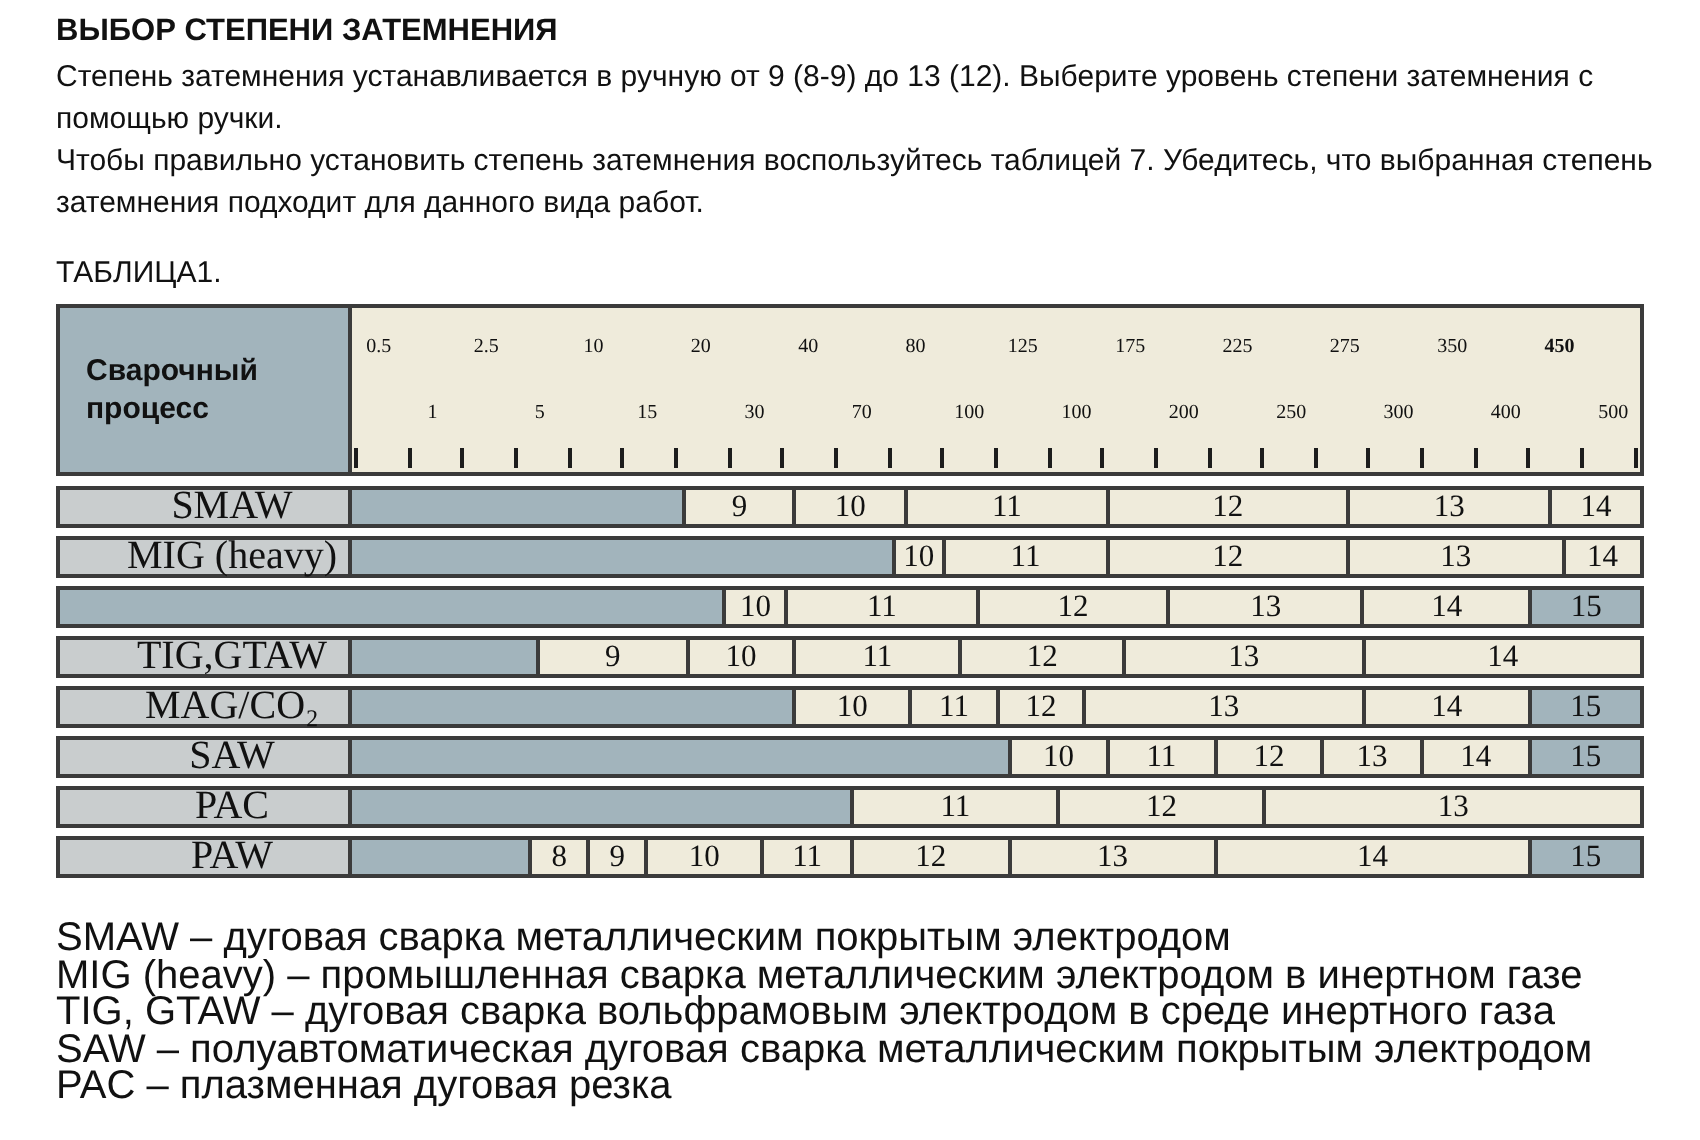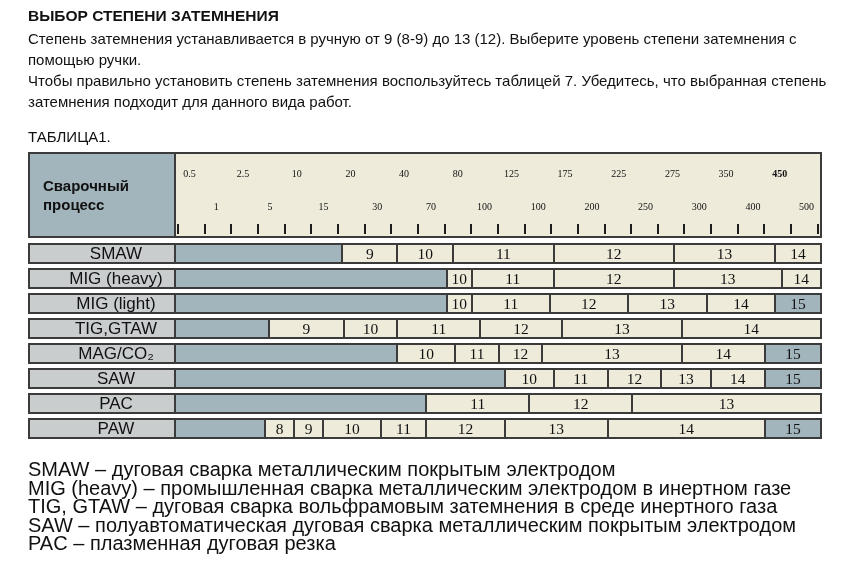--- a/index.html
+++ b/index.html
@@ -28,21 +28,21 @@
   .scale-grid{flex:1;display:grid;grid-template-columns:repeat(24,1fr);grid-template-rows:1fr 1fr;
     font-family:"Liberation Serif",serif;font-size:10px;padding-top:3px;}
   .scale-grid .num{display:flex;align-items:center;justify-content:center;}
   .ticks{height:13px;display:flex;justify-content:space-between;padding:0 1px 2px 1px;align-items:flex-end;}
   .tick{width:2px;height:10px;background:#1d1d1d;}
 
   .rows{margin-top:5px;}
   .trow{display:flex;border:2px solid var(--border);height:21px;margin-bottom:4px;background:var(--segment-bg);}
   .tlabel{width:146px;flex:0 0 146px;background:var(--row-label-bg);border-right:2px solid var(--border);
     display:flex;align-items:center;justify-content:center;
-    font-family:Liberation Sans, sans-serif;font-size:17px;padding-left:28px;}
+    font-family:Liberation Serif, serif;font-size:20px;padding-left:28px;}
   .tbar{flex:1;display:flex;}
   .seg{display:flex;align-items:center;justify-content:center;border-right:2px solid var(--border);
     font-family:"Liberation Serif",serif;font-size:15.5px;overflow:hidden;}
   .seg:last-child{border-right:none;}
   .seg.fill{background:var(--bar-fill);}
 
   .legend{margin-top:21px;}
   .legend-line{font-size:20px;line-height:18.6px;}
 </style>
 </head>
@@ -132,21 +132,20 @@
           <div class="tbar">
             <div class="seg fill" style="flex: 0 0 42.2%;"></div>
             <div class="seg" style="flex: 0 0 3.9%;">10</div>
             <div class="seg" style="flex: 0 0 12.7%;">11</div>
             <div class="seg" style="flex: 0 0 18.7%;">12</div>
             <div class="seg" style="flex: 0 0 16.7%;">13</div>
             <div class="seg" style="flex: 0 0 5.8%;">14</div>
           </div>
         </div>
         <div class="trow">
-          <div class="tlabel">MIG  (light)</div>
           <div class="tbar">
             <div class="seg fill" style="flex: 0 0 42.2%;"></div>
             <div class="seg" style="flex: 0 0 3.9%;">10</div>
             <div class="seg" style="flex: 0 0 12.1%;">11</div>
             <div class="seg" style="flex: 0 0 12.1%;">12</div>
             <div class="seg" style="flex: 0 0 12.3%;">13</div>
             <div class="seg" style="flex: 0 0 10.6%;">14</div>
             <div class="seg fill" style="flex: 0 0 6.8%;">15</div>
           </div>
         </div>
@@ -208,17 +207,17 @@
             <div class="seg" style="flex: 0 0 24.4%;">14</div>
             <div class="seg fill" style="flex: 0 0 8.4%;">15</div>
           </div>
         </div>
       </div>
   </div>
 
   <div class="legend" id="legend">
       <div class="legend-line">SMAW – дуговая сварка металлическим покрытым электродом</div>
       <div class="legend-line">MIG (heavy) – промышленная сварка металлическим электродом в инертном газе</div>
-      <div class="legend-line">TIG, GTAW – дуговая сварка вольфрамовым затемнения в среде инертного газа</div>
+      <div class="legend-line">TIG, GTAW – дуговая сварка вольфрамовым электродом в среде инертного газа</div>
       <div class="legend-line">SAW – полуавтоматическая дуговая сварка металлическим покрытым электродом</div>
       <div class="legend-line">PAC – плазменная дуговая резка</div>
     </div>
 </div>
 
 </body></html>

